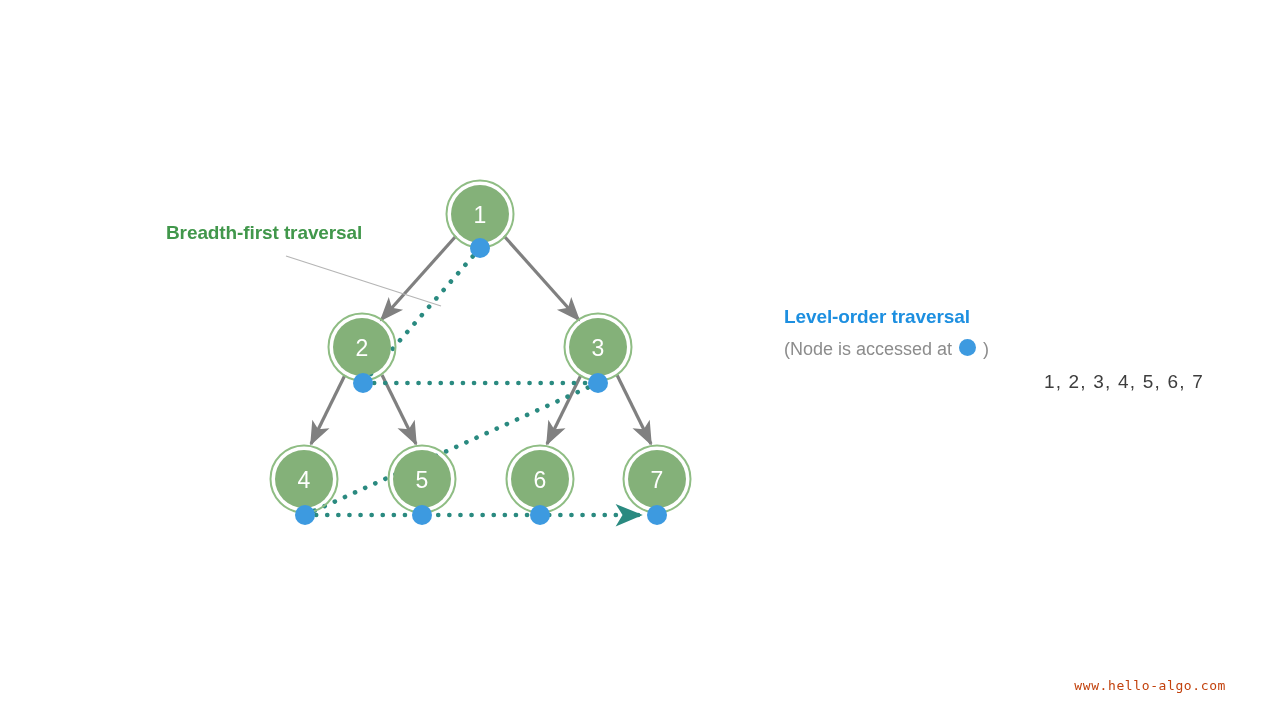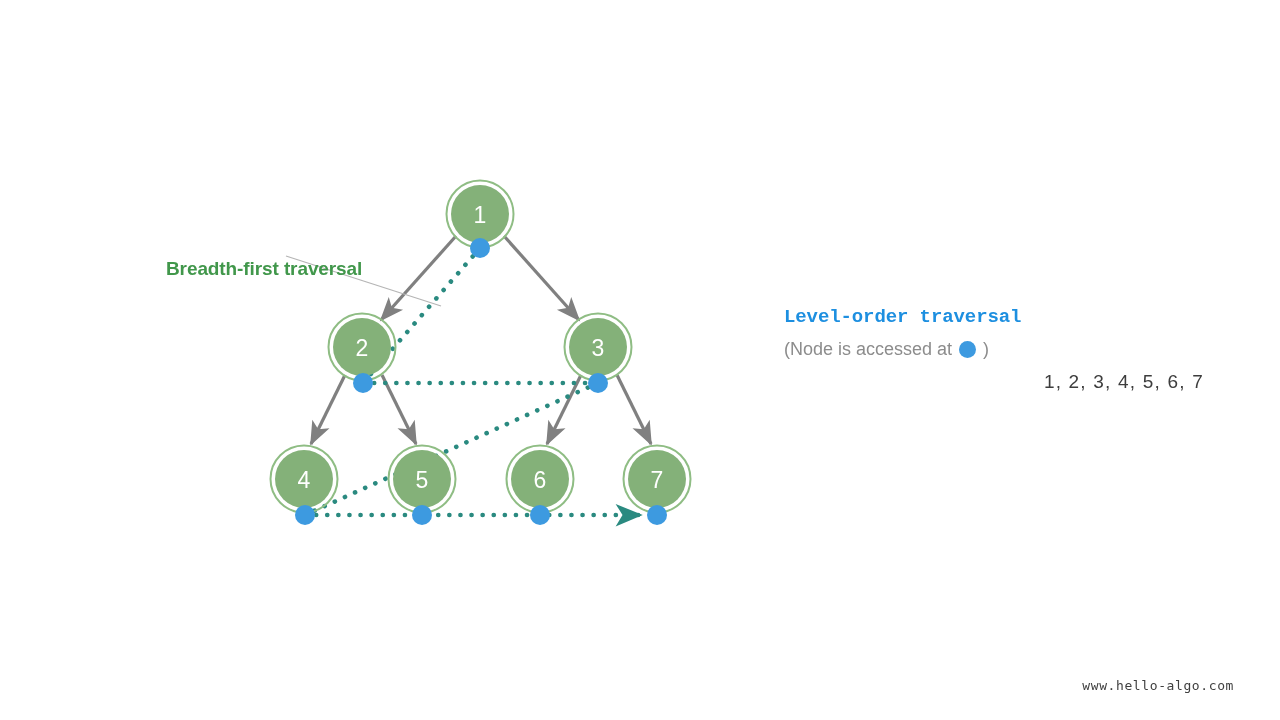--- a/index.html
+++ b/index.html
@@ -36,44 +36,42 @@
   .bfs-label {
     position: absolute;
     left: 166px;
     top: 222px;
     font-family: "Liberation Sans", sans-serif;
     font-size: 19px;
     font-weight: bold;
     color: #41974b;
     white-space: nowrap;
     letter-spacing: -0.1px;
-    margin-top: 36px;
   }
   .legend {
     position: absolute;
     left: 784px;
     top: 306px;
     width: 420px;
   }
   .legend-title {
-    font-family: Liberation Mono, monospace;
+    font-family: Liberation Sans, sans-serif;
     font-size: 19px;
     font-weight: bold;
     color: #1d8fe0;
     white-space: nowrap;
     letter-spacing: -0.1px;
   }
   .legend-sub {
     margin-top: 11px;
     font-family: "Liberation Sans", sans-serif;
     font-size: 18px;
     color: #8c8c8c;
     white-space: nowrap;
     display: flex;
-    align-items: center;
   }
   .legend-sub .dot-inline {
     display: inline-block;
     width: 17px;
     height: 17px;
     border-radius: 50%;
     background: #3d9ae0;
     margin: 0 7px 0 7px;
     vertical-align: middle;
   }
@@ -81,25 +79,25 @@
     margin-top: 11px;
     font-family: "Liberation Sans", sans-serif;
     font-size: 19px;
     color: #3d3d3d;
     white-space: nowrap;
     letter-spacing: 1.2px;
     text-align: right;
   }
   .watermark {
     position: absolute;
-    right: 46px;
+    right: 54px;
     bottom: 27px;
     font-family: "DejaVu Sans Mono", monospace;
     font-size: 13px;
-    color: #404040;
+    color: #c2410c;
     letter-spacing: 0.6px;
     white-space: nowrap;
   }
 </style>
 </head>
 <body>
 
 <div id="canvas">
 
   <svg class="diagram-svg" width="1280" height="720" viewBox="0 0 1280 720">

